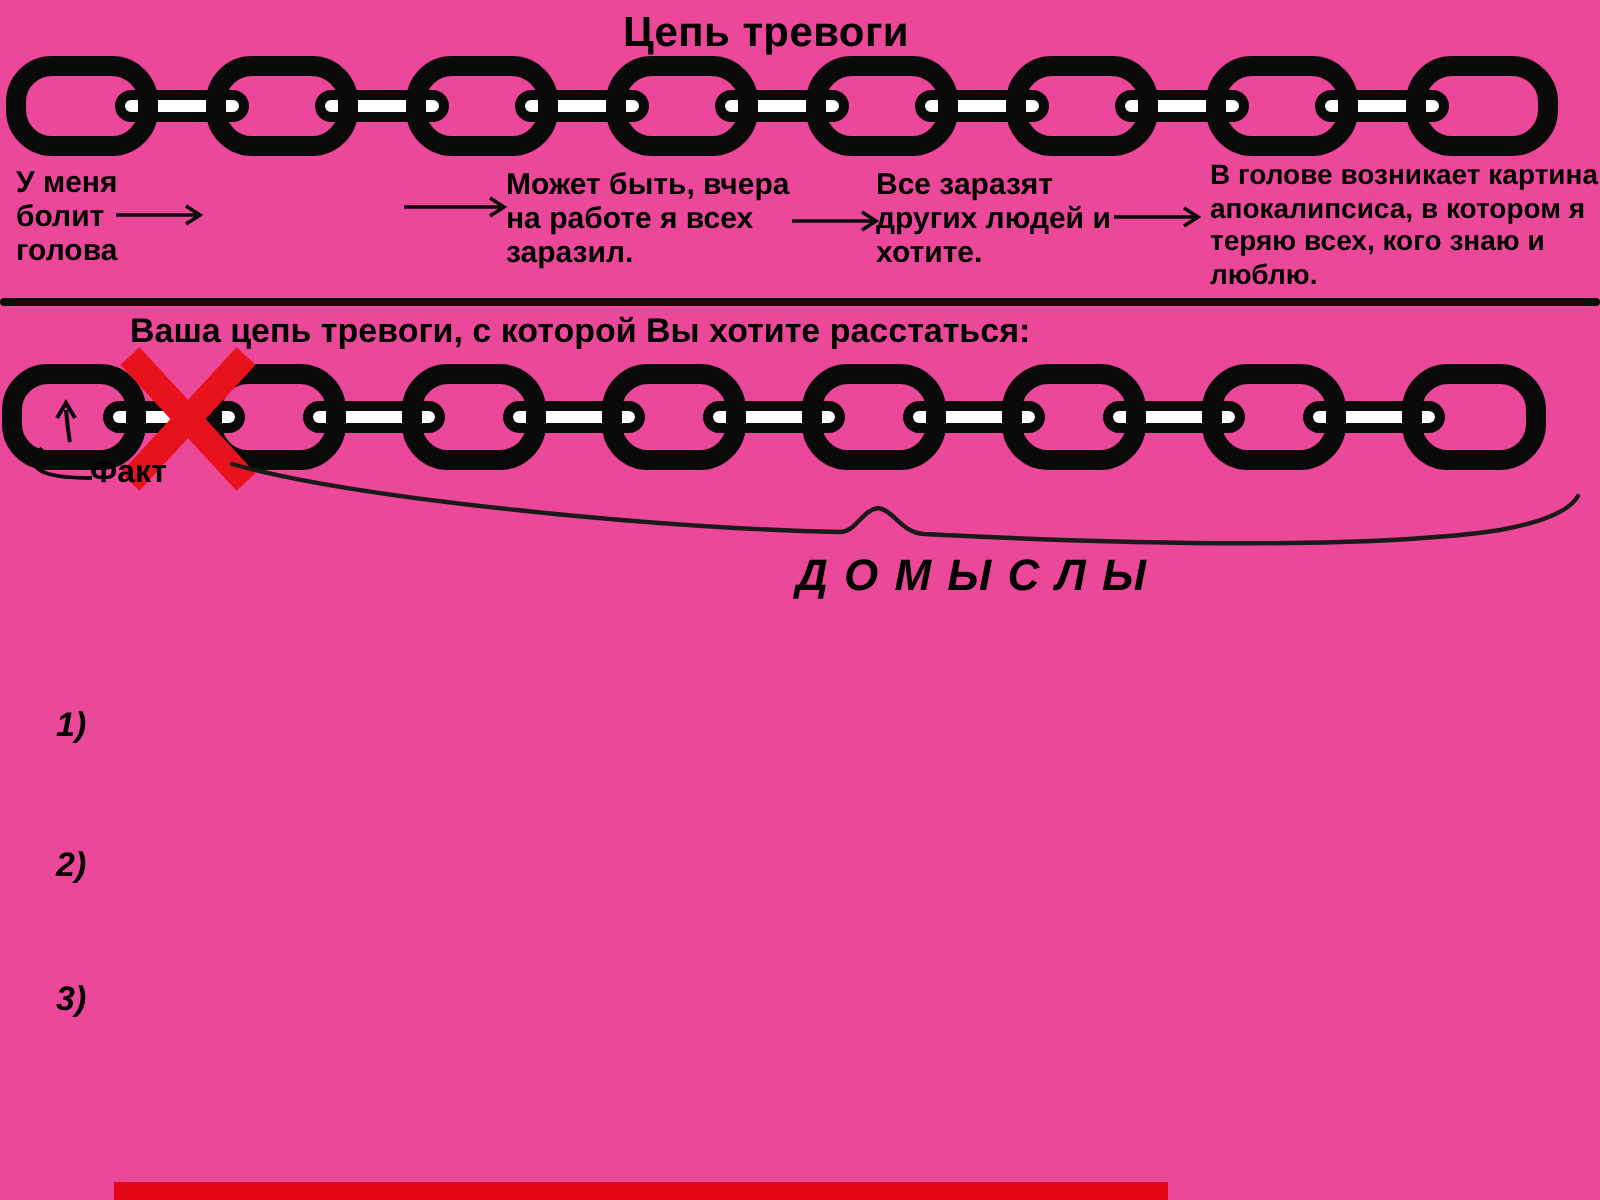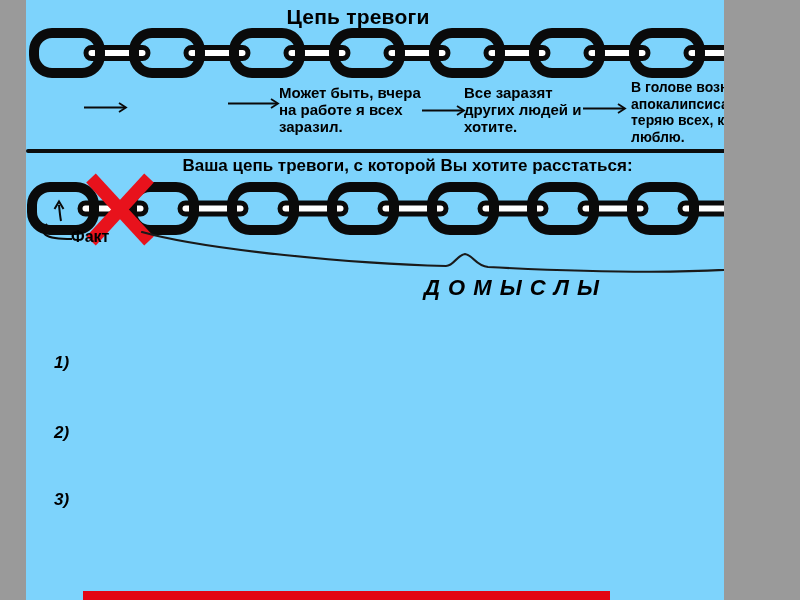--- a/index.html
+++ b/index.html
@@ -1,37 +1,36 @@
 <!DOCTYPE html>
 <html style="--chain: #0a0a0a; --cross: #e8121c; --bottom-bar: #e30613;"><head>
 <meta charset="utf-8">
 <style>
   *{box-sizing:border-box;}
   html,body{margin:0;padding:0;background:#9a9a9a;}
   #screen{
-    position:relative;width:698px;height:600px;background:#7dd3fc;
+    position:relative;width:800px;height:600px;background:#ec4899;
     overflow:hidden;font-family:"Liberation Sans","DejaVu Sans",sans-serif;
     color:#000;
-    margin-left:26px;
   }
   .abs{position:absolute;}
   .title{
     left:0;right:34px;top:5px;text-align:center;
     font-size:21px;font-weight:bold;letter-spacing:.2px;
   }
   svg.chain .link{fill:none;stroke:var(--chain,#0a0a0a);stroke-width:10;}
   svg.chain .connector{fill:#fff;stroke:var(--chain,#0a0a0a);stroke-width:5;}
   .step{font-weight:bold;font-size:15px;line-height:17px;}
   .step.small{font-size:14px;line-height:16.5px;}
   .flow-arrow line, .flow-arrow polyline{
     stroke:#0a0a0a;stroke-width:1.8;fill:none;
   }
   .divider{left:0;top:149px;width:800px;height:4px;background:#0d0d0d;border-radius:2px;}
   .heading2{
-    left:65px;right:0;top:156px;text-align:center;
+    left:65px;right:0;top:156px;text-align:left;
     font-size:17px;font-weight:bold;
   }
   .cross line{stroke:var(--cross,#e8121c);stroke-width:13;}
   .fact-note path, .fact-note polyline{stroke:#0a0a0a;stroke-width:2;fill:none;}
   .fact-label{
     left:45px;top:228px;font-size:16px;font-weight:bold;
   }
   .brace path{stroke:#1a1a1a;stroke-width:2.2;fill:none;stroke-linecap:round;}
   .spec-label{
     left:398px;top:275px;font-size:22px;font-weight:bold;font-style:italic;
@@ -63,20 +62,21 @@
       <rect x="8" y="6" width="66" height="40" rx="18" class="link"></rect>
       <rect x="108" y="6" width="66" height="40" rx="18" class="link"></rect>
       <rect x="208" y="6" width="66" height="40" rx="18" class="link"></rect>
       <rect x="308" y="6" width="66" height="40" rx="18" class="link"></rect>
       <rect x="408" y="6" width="66" height="40" rx="18" class="link"></rect>
       <rect x="508" y="6" width="66" height="40" rx="18" class="link"></rect>
       <rect x="608" y="6" width="66" height="40" rx="18" class="link"></rect>
       <rect x="708" y="6" width="66" height="40" rx="18" class="link"></rect>
     </svg>
 
+  <div class="abs step" style="left:8px;top:83px;width:70px;">У меня болит голова</div>
   <div class="abs step" style="left:253px;top:84px;width:148px;">Может быть, вчера на работе я всех заразил.</div>
   <div class="abs step" style="left:438px;top:84px;width:128px;">Все заразят других людей и хотите.</div>
   <div class="abs step small" style="left:605px;top:79px;width:198px;">В голове возникает картина апокалипсиса, в котором я теряю всех, кого знаю и люблю.</div>
 
   <svg class="abs flow-arrow" style="left:58px;top:101px;" width="44" height="13" viewBox="0 0 44 13">
     <line x1="0" y1="6.5" x2="41" y2="6.5"></line>
     <polyline points="35,2 42,6.5 35,11"></polyline>
   </svg>
   <svg class="abs flow-arrow" style="left:202px;top:97px;" width="52" height="13" viewBox="0 0 52 13">
     <line x1="0" y1="6.5" x2="49" y2="6.5"></line>

